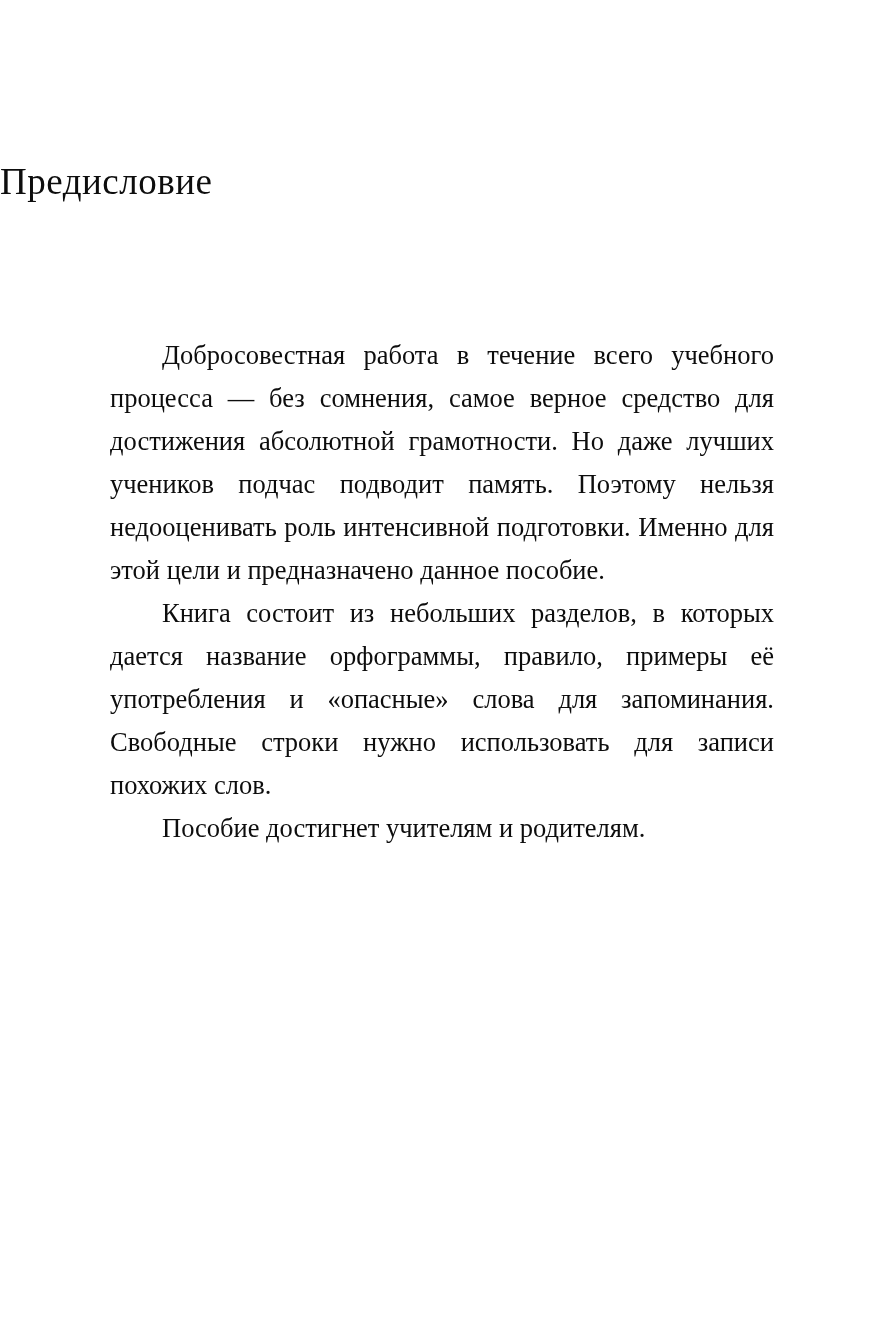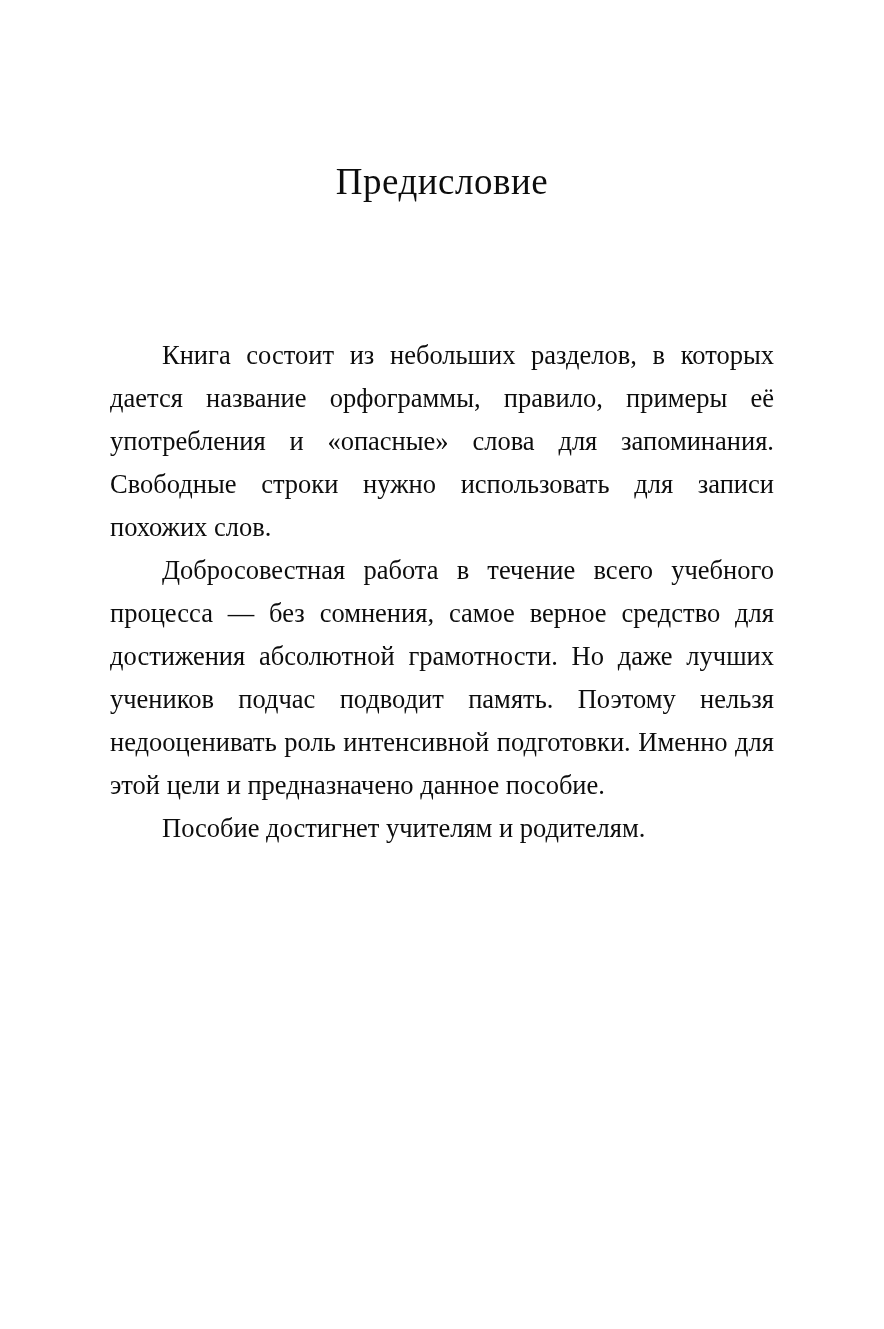--- a/index.html
+++ b/index.html
@@ -17,21 +17,20 @@
   }
   .page {
     position: relative;
     width: 884px;
     height: 1329px;
     box-sizing: border-box;
     padding: 0;
     background: #ffffff;
   }
   .page-title {
-    text-align: center;
     font-size: 37px;
     font-weight: 400;
     letter-spacing: 0.5px;
     margin: 0;
     padding-top: 160px;
     line-height: 1.2;
     color: #0d0d0d;
   }
   .body-text {
     margin: 0;
@@ -55,18 +54,18 @@
   
 </style>
 </head>
 <body>
 
 <div class="page">
 
   <h1 class="page-title">Предисловие</h1>
 
   <div class="body-text">
+    <p>Добросовестная работа в течение всего учебного процесса — без сомнения, самое верное средство для достижения абсолютной грамотности. Но даже лучших учеников подчас подводит память. Поэтому нельзя недооценивать роль интенсивной подготовки. Именно для этой цели и предназначено данное пособие.</p>
     <p>Книга состоит из небольших разделов, в которых дается название орфограммы, правило, примеры её употребления и «опасные» слова для запоминания. Свободные строки нужно использовать для записи похожих слов.</p>
-    <p>Добросовестная работа в течение всего учебного процесса — без сомнения, самое верное средство для достижения абсолютной грамотности. Но даже лучших учеников подчас подводит память. Поэтому нельзя недооценивать роль интенсивной подготовки. Именно для этой цели и предназначено данное пособие.</p>
     <p>Пособие достигнет учителям и родителям.</p>
   </div>
 
 </div>
 
 </body></html>

